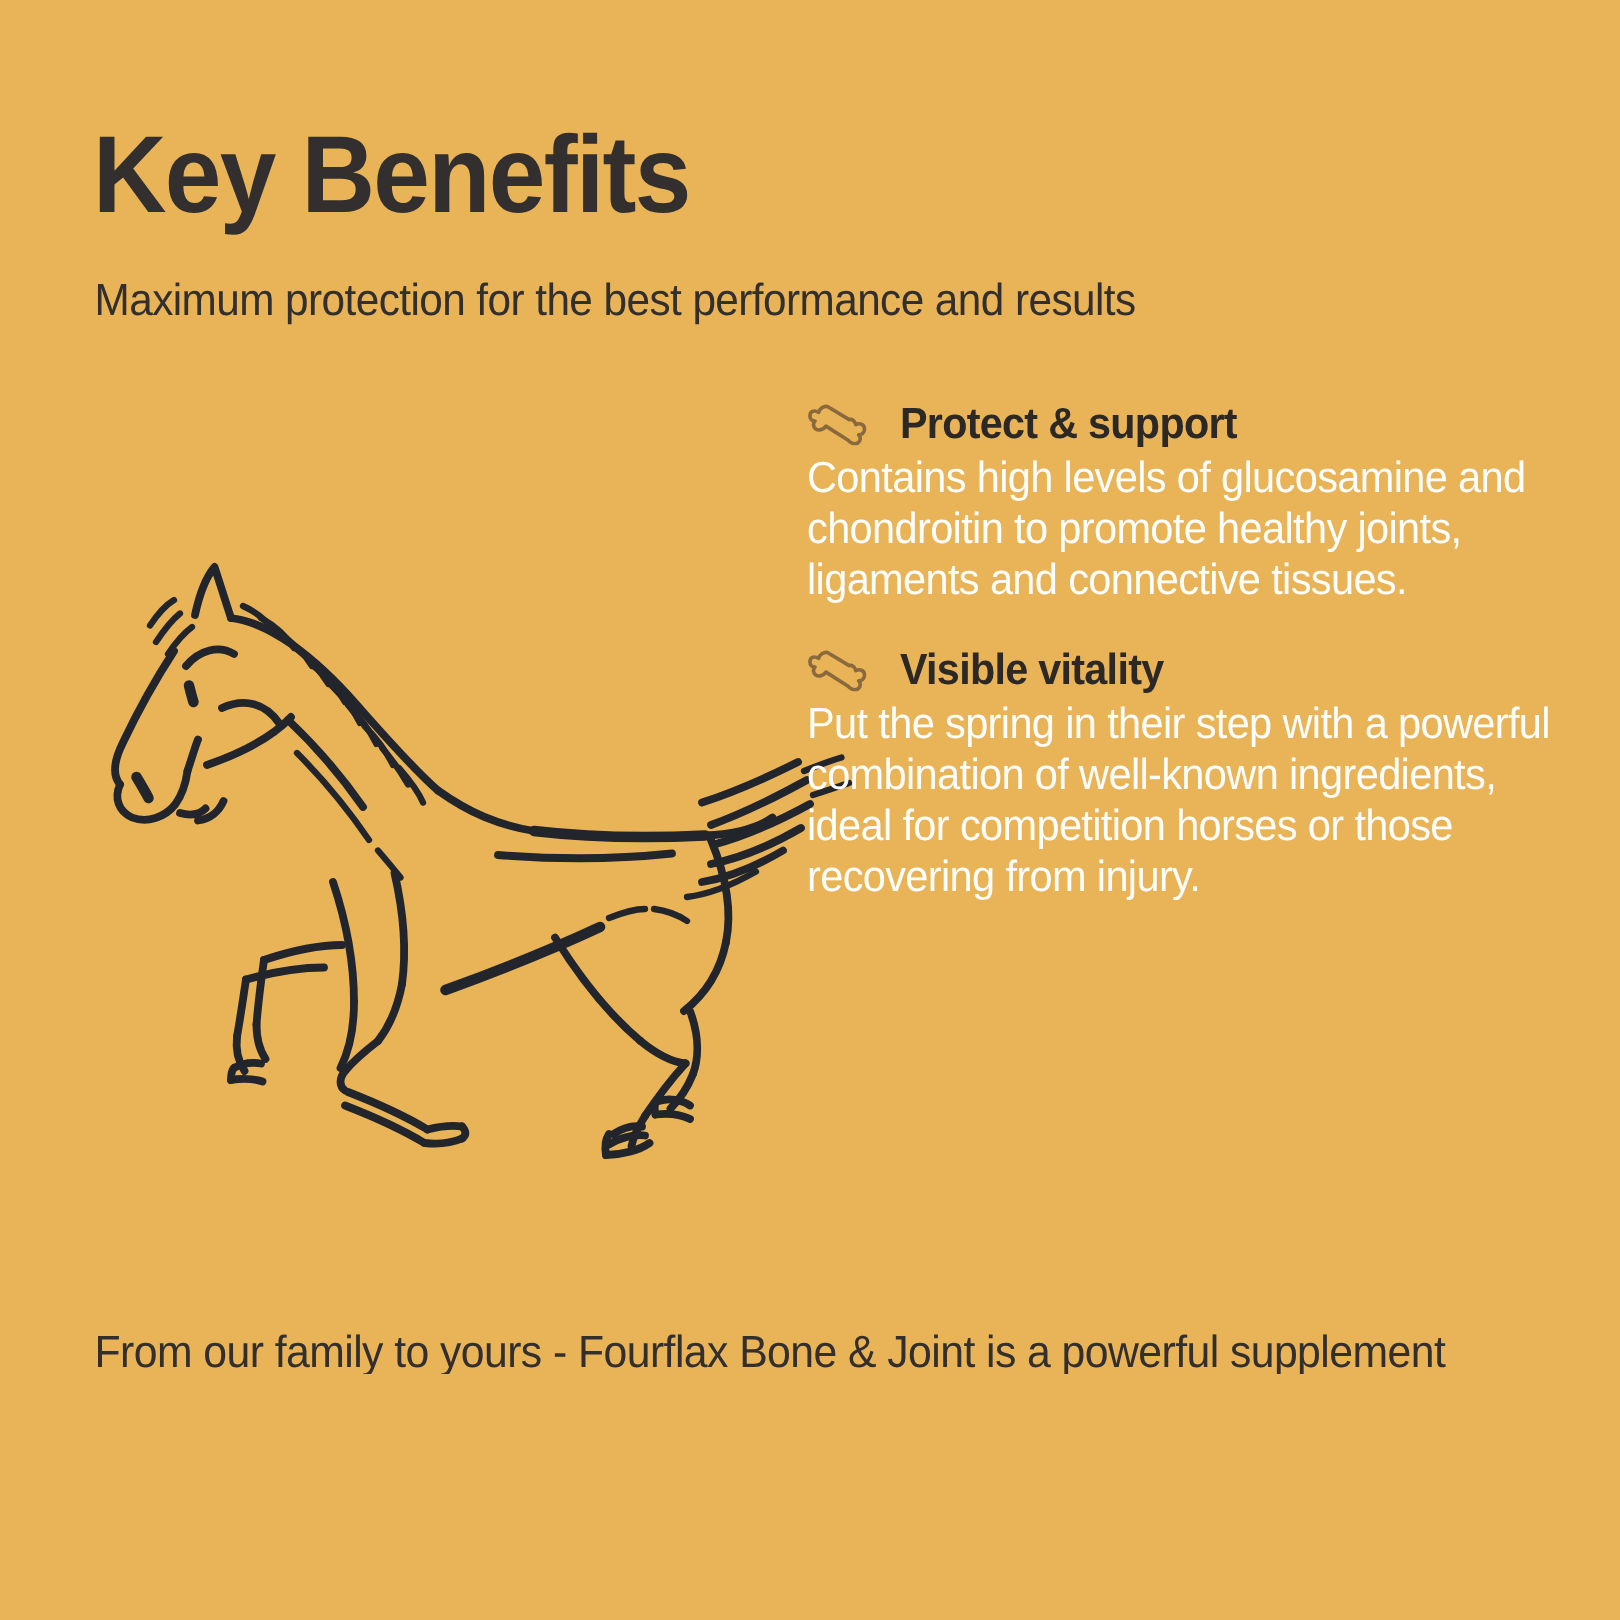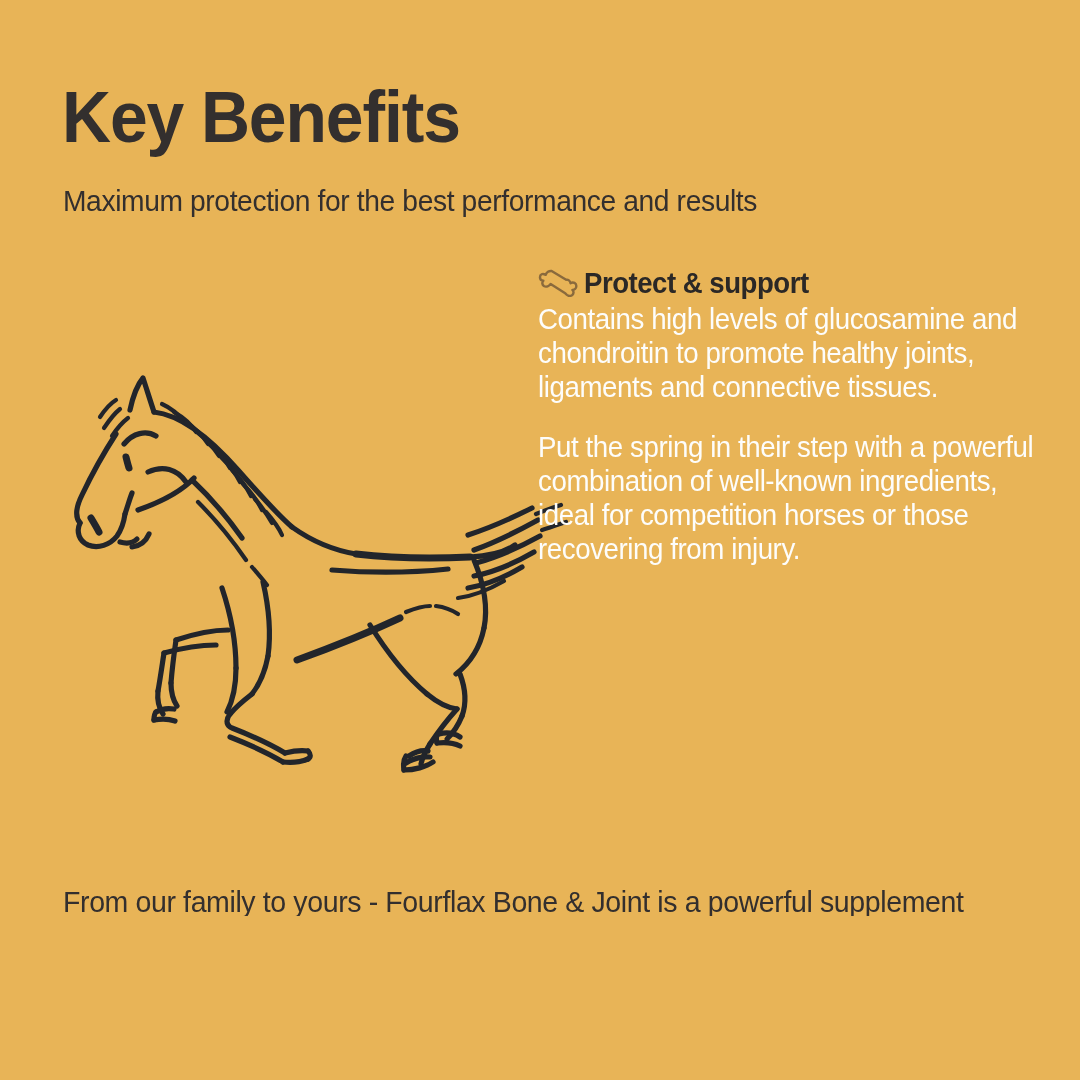--- a/index.html
+++ b/index.html
@@ -94,21 +94,21 @@
   }
   .benefit-block {
     position: relative;
     margin-bottom: 26px;
   }
   .benefit-block:last-child { margin-bottom: 0; }
 
   .benefit-heading-row {
     display: flex;
     align-items: center;
-    gap: 4px;
+    gap: 20px;
     margin-bottom: 2px;
   }
   .bone-icon {
     flex: 0 0 auto;
     width: 42px;
     height: 28px;
     display: block;
   }
   .bone-icon svg { display: block; width: 42px; height: 28px; }
   .bone-path {
@@ -282,20 +282,28 @@
             <path class="bone-path" d="M14 8 C7 4 2 7 2 13 C2 17 5 20 9 20 C6 23 6 28 10 31 C15 34 21 31 24 27 L54 46 C57 50 63 53 68 50 C72 47 72 42 69 39 C73 39 77 36 77 31 C77 25 71 22 65 25 C64 20 60 17 56 18 L26 0 C21 -1 15 3 14 8 Z" transform="translate(2,4) scale(0.97)"></path>
           </svg>
         </span>
         <span class="benefit-title">Protect &amp; support</span>
       </div>
       <div class="benefit-body">Contains high levels of glucosamine and chondroitin to promote healthy joints, ligaments and connective tissues.</div>
     </div>
 
 
     <div class="benefit-block">
+      <div class="benefit-heading-row">
+        <span class="bone-icon">
+          <svg viewBox="0 0 84 56" xmlns="http://www.w3.org/2000/svg">
+            <path class="bone-path" d="M14 8 C7 4 2 7 2 13 C2 17 5 20 9 20 C6 23 6 28 10 31 C15 34 21 31 24 27 L54 46 C57 50 63 53 68 50 C72 47 72 42 69 39 C73 39 77 36 77 31 C77 25 71 22 65 25 C64 20 60 17 56 18 L26 0 C21 -1 15 3 14 8 Z" transform="translate(2,4) scale(0.97)"></path>
+          </svg>
+        </span>
+        <span class="benefit-title">Visible vitality</span>
+      </div>
       <div class="benefit-body">Put the spring in their step with a powerful combination of well-known ingredients, ideal for competition horses or those recovering from injury.</div>
     </div>
 
   </div>
 
   <div class="footer-paragraph">From our family to yours - Fourflax Bone &amp; Joint is a powerful supplement that packs a punch, a perfect addition for senior or sport horses.</div>
 
 </div>
 
 </body></html>

